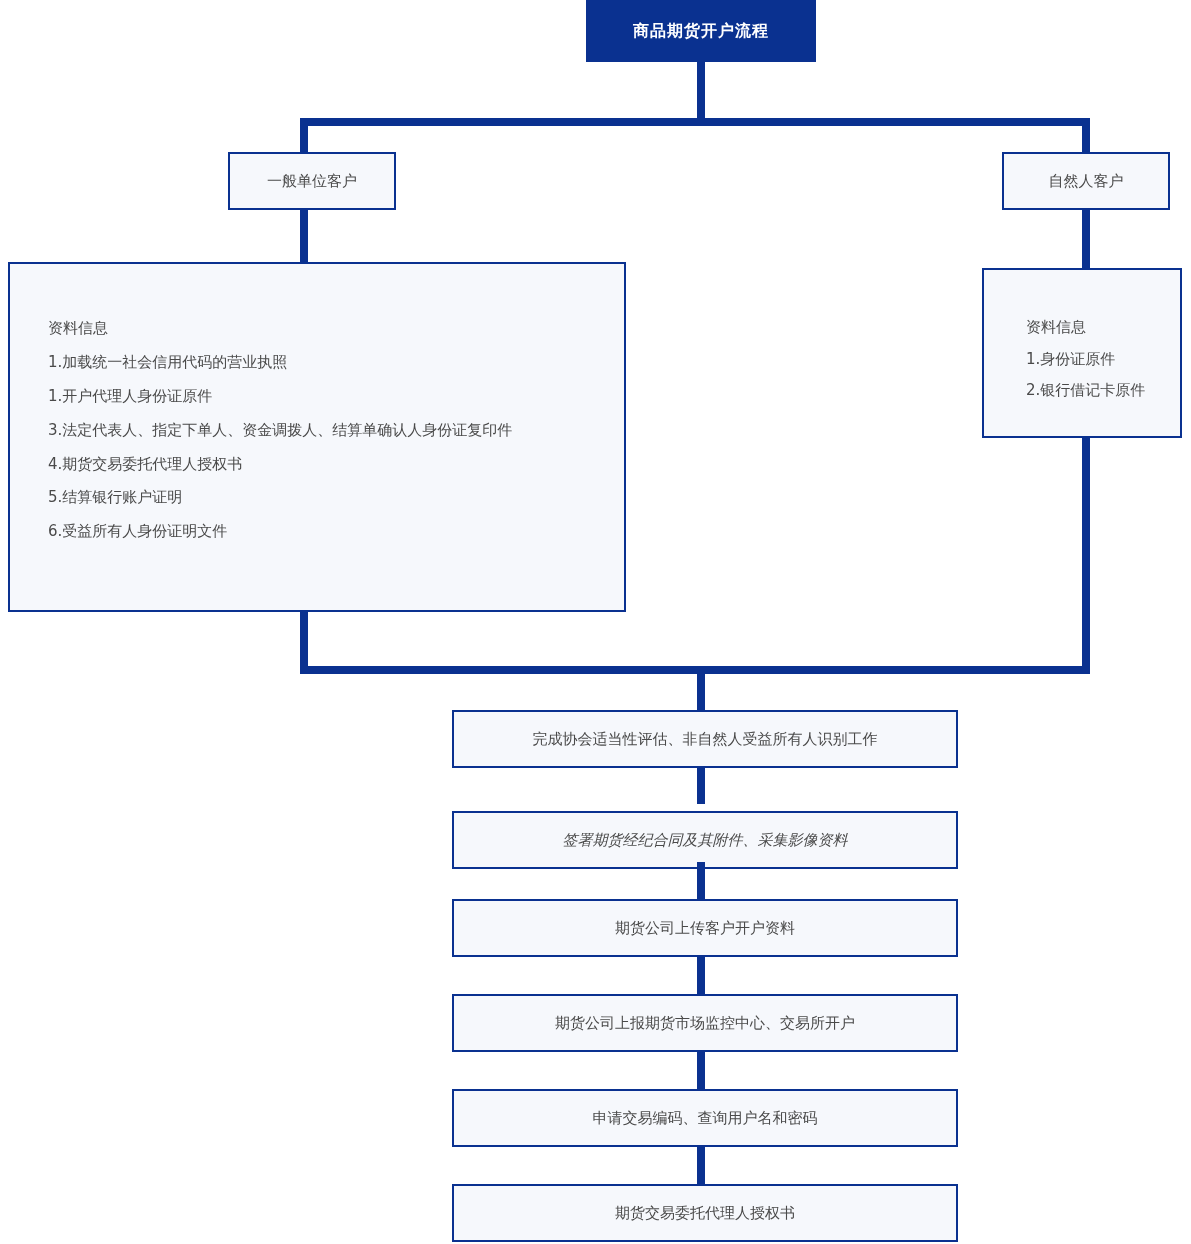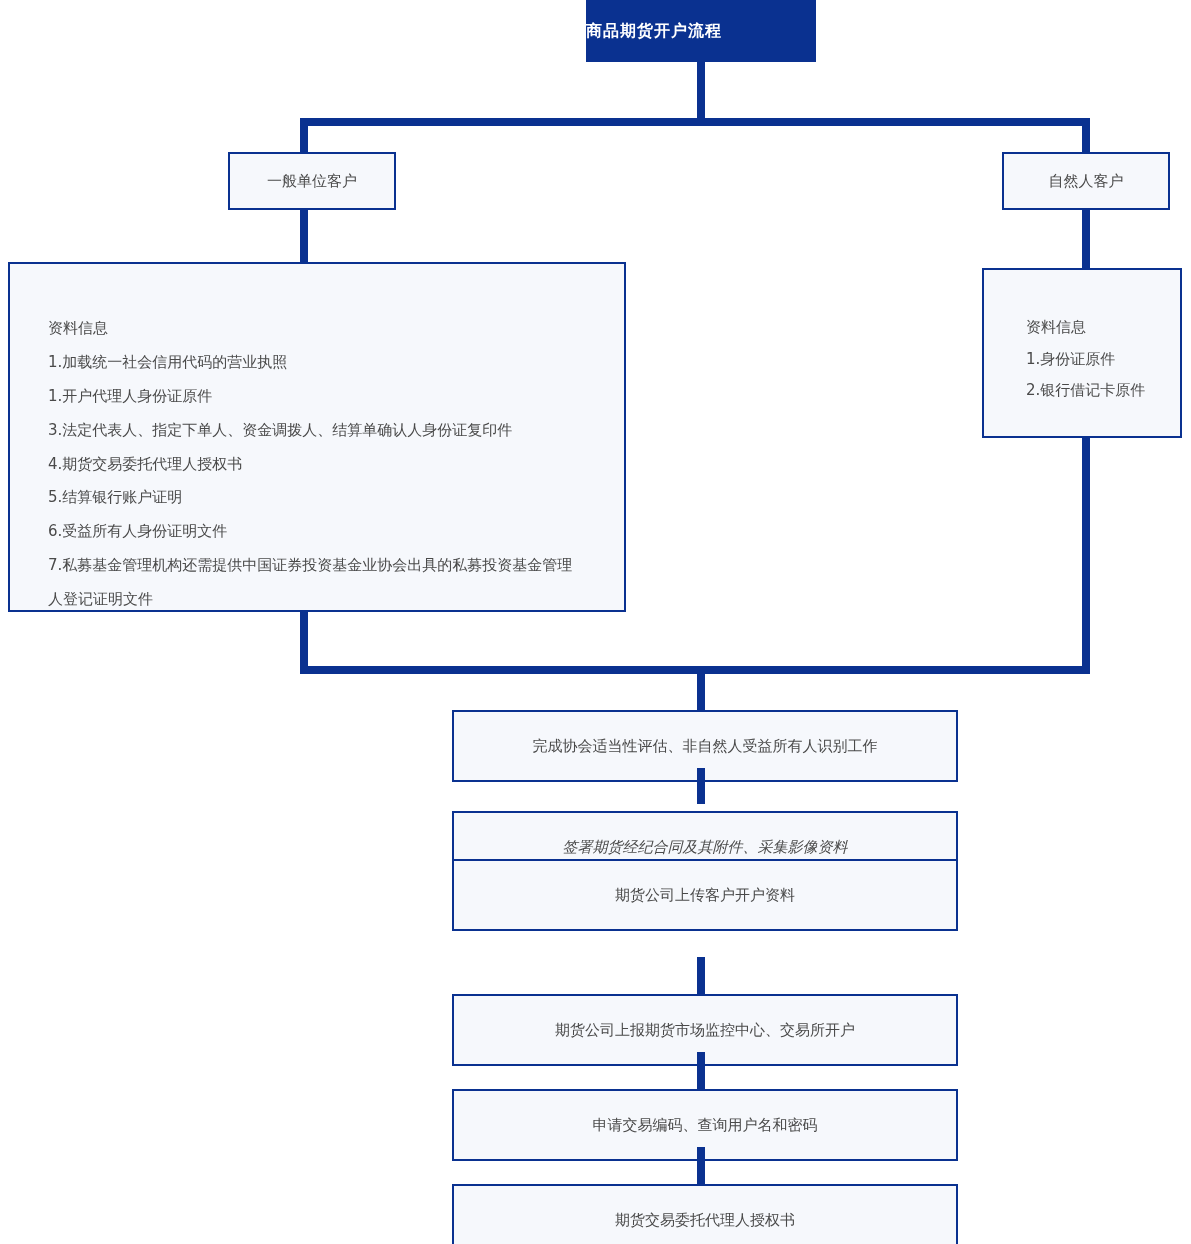--- a/index.html
+++ b/index.html
@@ -29,21 +29,21 @@
   
   .title-box {
     position: absolute;
     left: 586px;
     top: 0px;
     width: 230px;
     height: 62px;
     background: #0a3190;
     display: flex;
     align-items: center;
-    justify-content: flex-start;
+    justify-content: center;
   }
   .title-box .title-text {
     color: #ffffff;
     font-size: 16px;
     font-weight: bold;
     letter-spacing: 1px;
   }
 
   
   .lbox {
@@ -100,21 +100,21 @@
     width: 200px;
     height: 170px;
     padding: 34px 0 0 34px;
   }
   #info-right .info-list li { line-height: 2.1; }
 
   
   .process-box {
     left: 452px;
     width: 506px;
-    height: 72px;
+    height: 58px;
   }
   .process-box .label {
     font-size: 15px;
     color: #4a4a4a;
   }
 </style>
 </head>
 <body>
 
 <div id="canvas">
@@ -144,21 +144,20 @@
 
   <div class="lbox info-box" id="info-left">
     <ul class="info-list">
       <li>资料信息</li>
       <li>1.加载统一社会信用代码的营业执照</li>
       <li>1.开户代理人身份证原件</li>
       <li>3.法定代表人、指定下单人、资金调拨人、结算单确认人身份证复印件</li>
       <li>4.期货交易委托代理人授权书</li>
       <li>5.结算银行账户证明</li>
       <li>6.受益所有人身份证明文件</li>
-      <li>7.私募基金管理机构还需提供中国证券投资基金业协会出具的私募投资基金管理人登记证明文件</li>
     </ul>
   </div>
 
   <div class="lbox info-box" id="info-right">
     <ul class="info-list">
       <li>资料信息</li>
       <li>1.身份证原件</li>
       <li>2.银行借记卡原件</li>
     </ul>
   </div>
@@ -174,21 +173,21 @@
   <div class="lbox center process-box" style="top:710px;">
     <span class="label">完成协会适当性评估、非自然人受益所有人识别工作</span>
   </div>
   <div class="conn" style="left:697px; top:768px; width:8px; height:36px;"></div>
 
   <div class="lbox center process-box" style="top:811px;font-style:italic;">
     <span class="label">签署期货经纪合同及其附件、采集影像资料</span>
   </div>
   <div class="conn" style="left:697px; top:862px; width:8px; height:37px;"></div>
 
-  <div class="lbox center process-box" style="top:859px;">
+  <div class="lbox center process-box" style="top:899px;">
     <span class="label">期货公司上传客户开户资料</span>
   </div>
   <div class="conn" style="left:697px; top:957px; width:8px; height:37px;"></div>
 
   <div class="lbox center process-box" style="top:994px;">
     <span class="label">期货公司上报期货市场监控中心、交易所开户</span>
   </div>
   <div class="conn" style="left:697px; top:1052px; width:8px; height:37px;"></div>
 
   <div class="lbox center process-box" style="top:1089px;">

